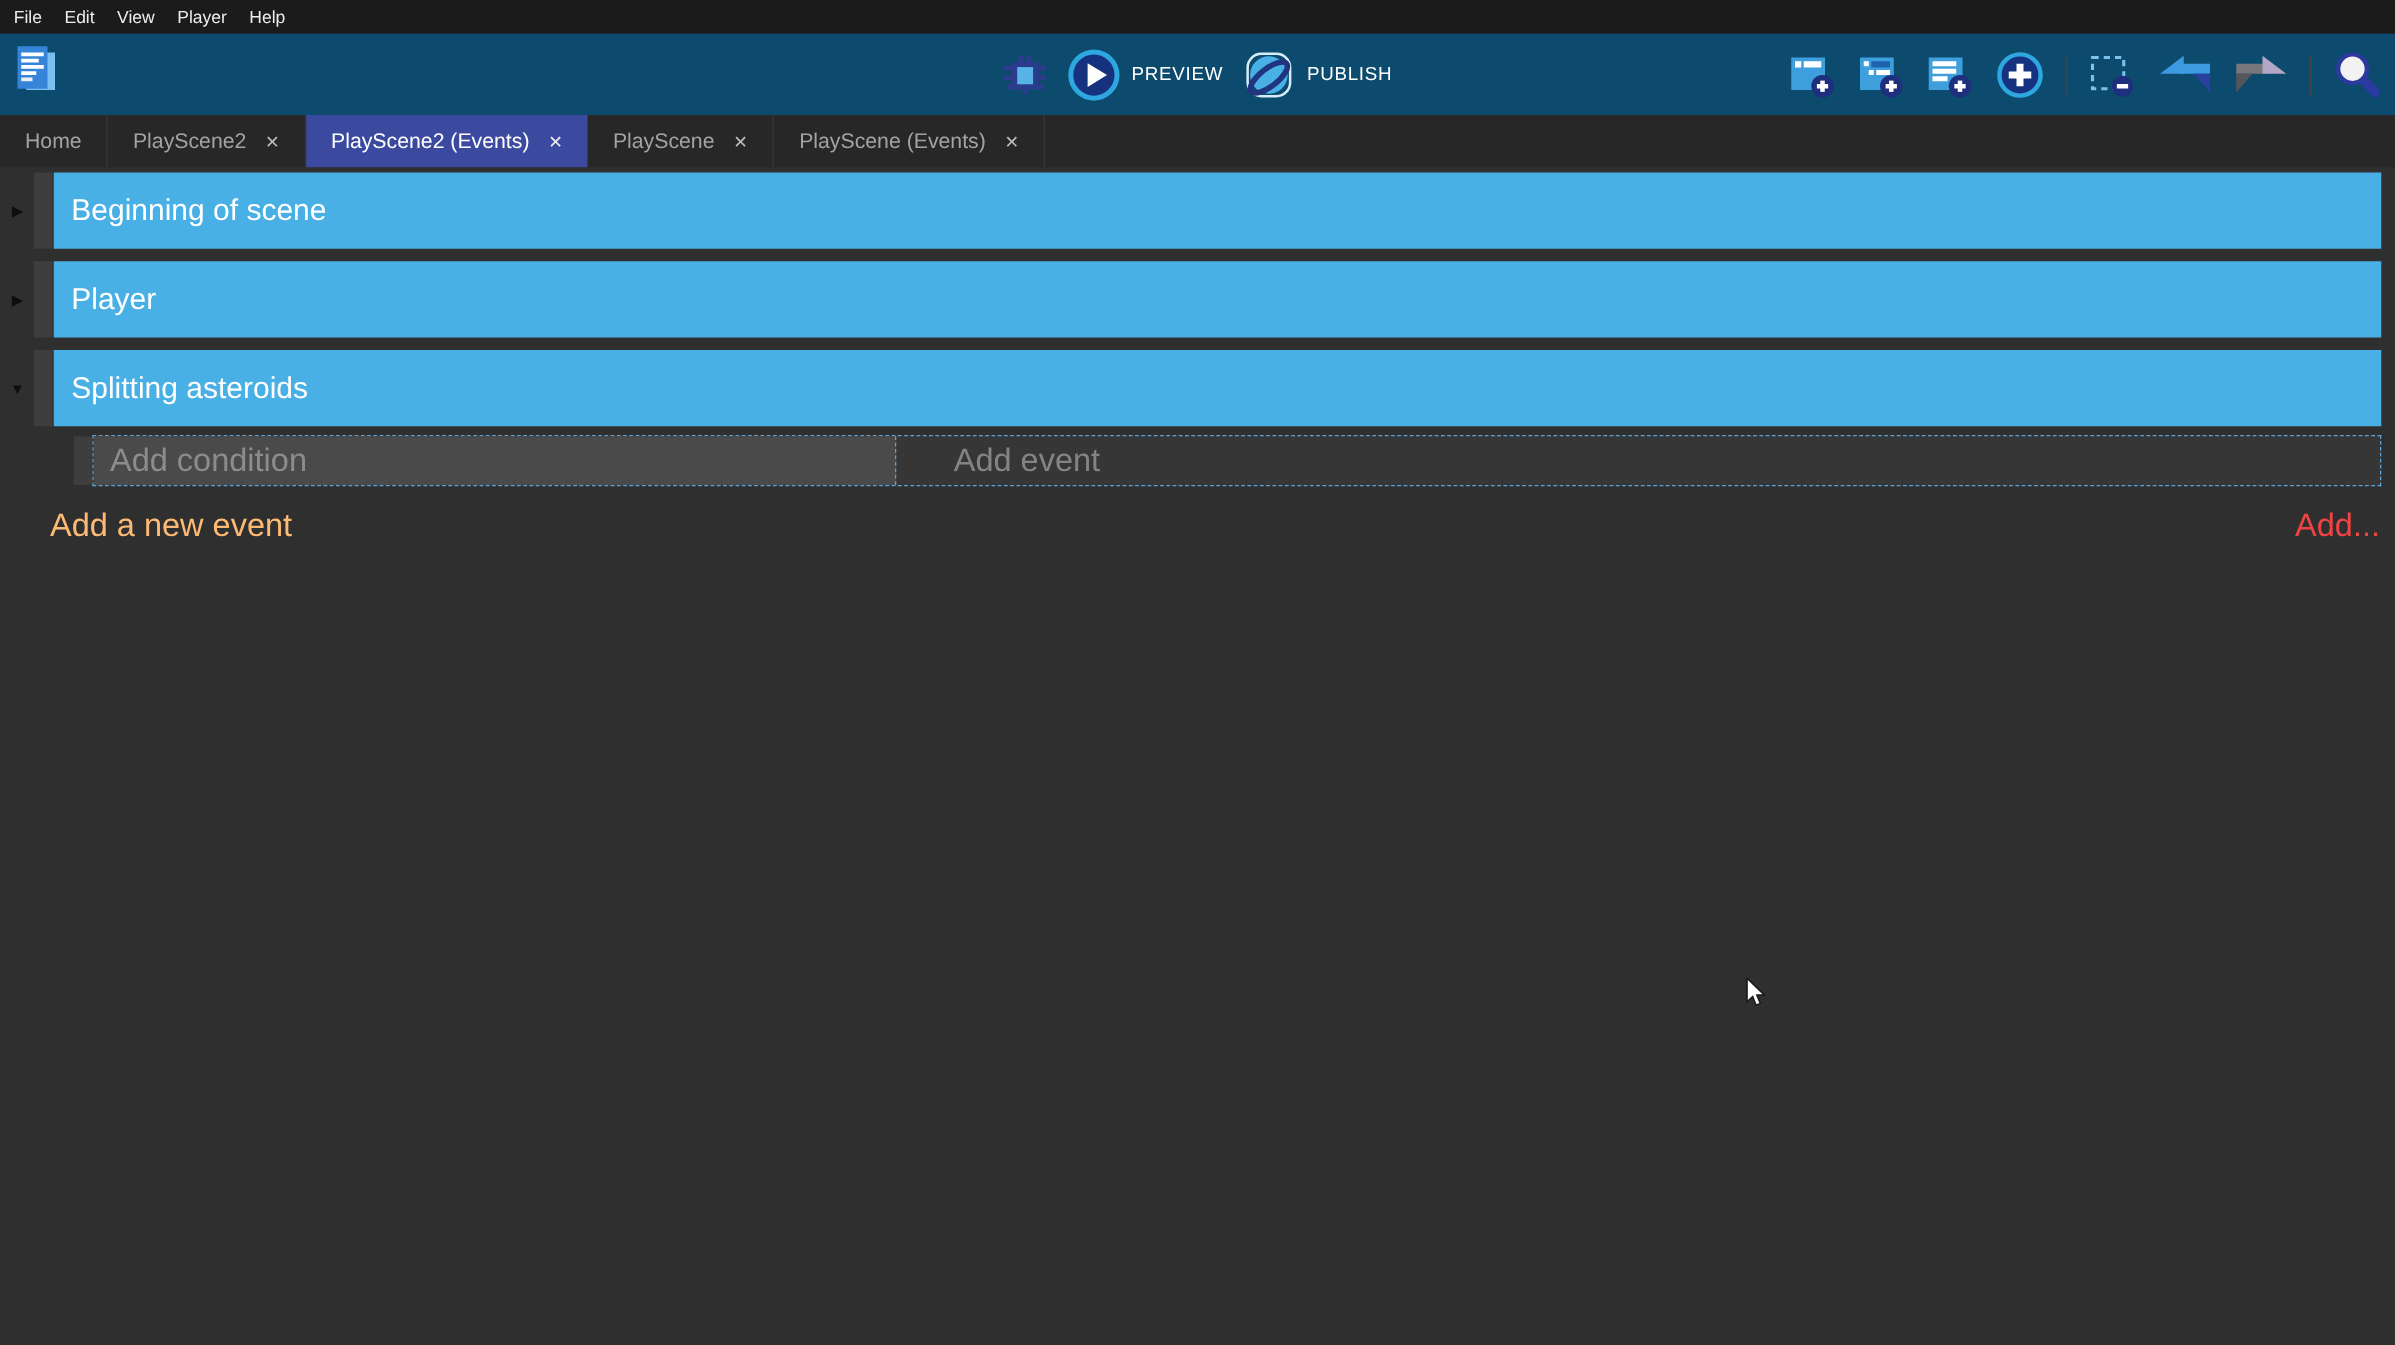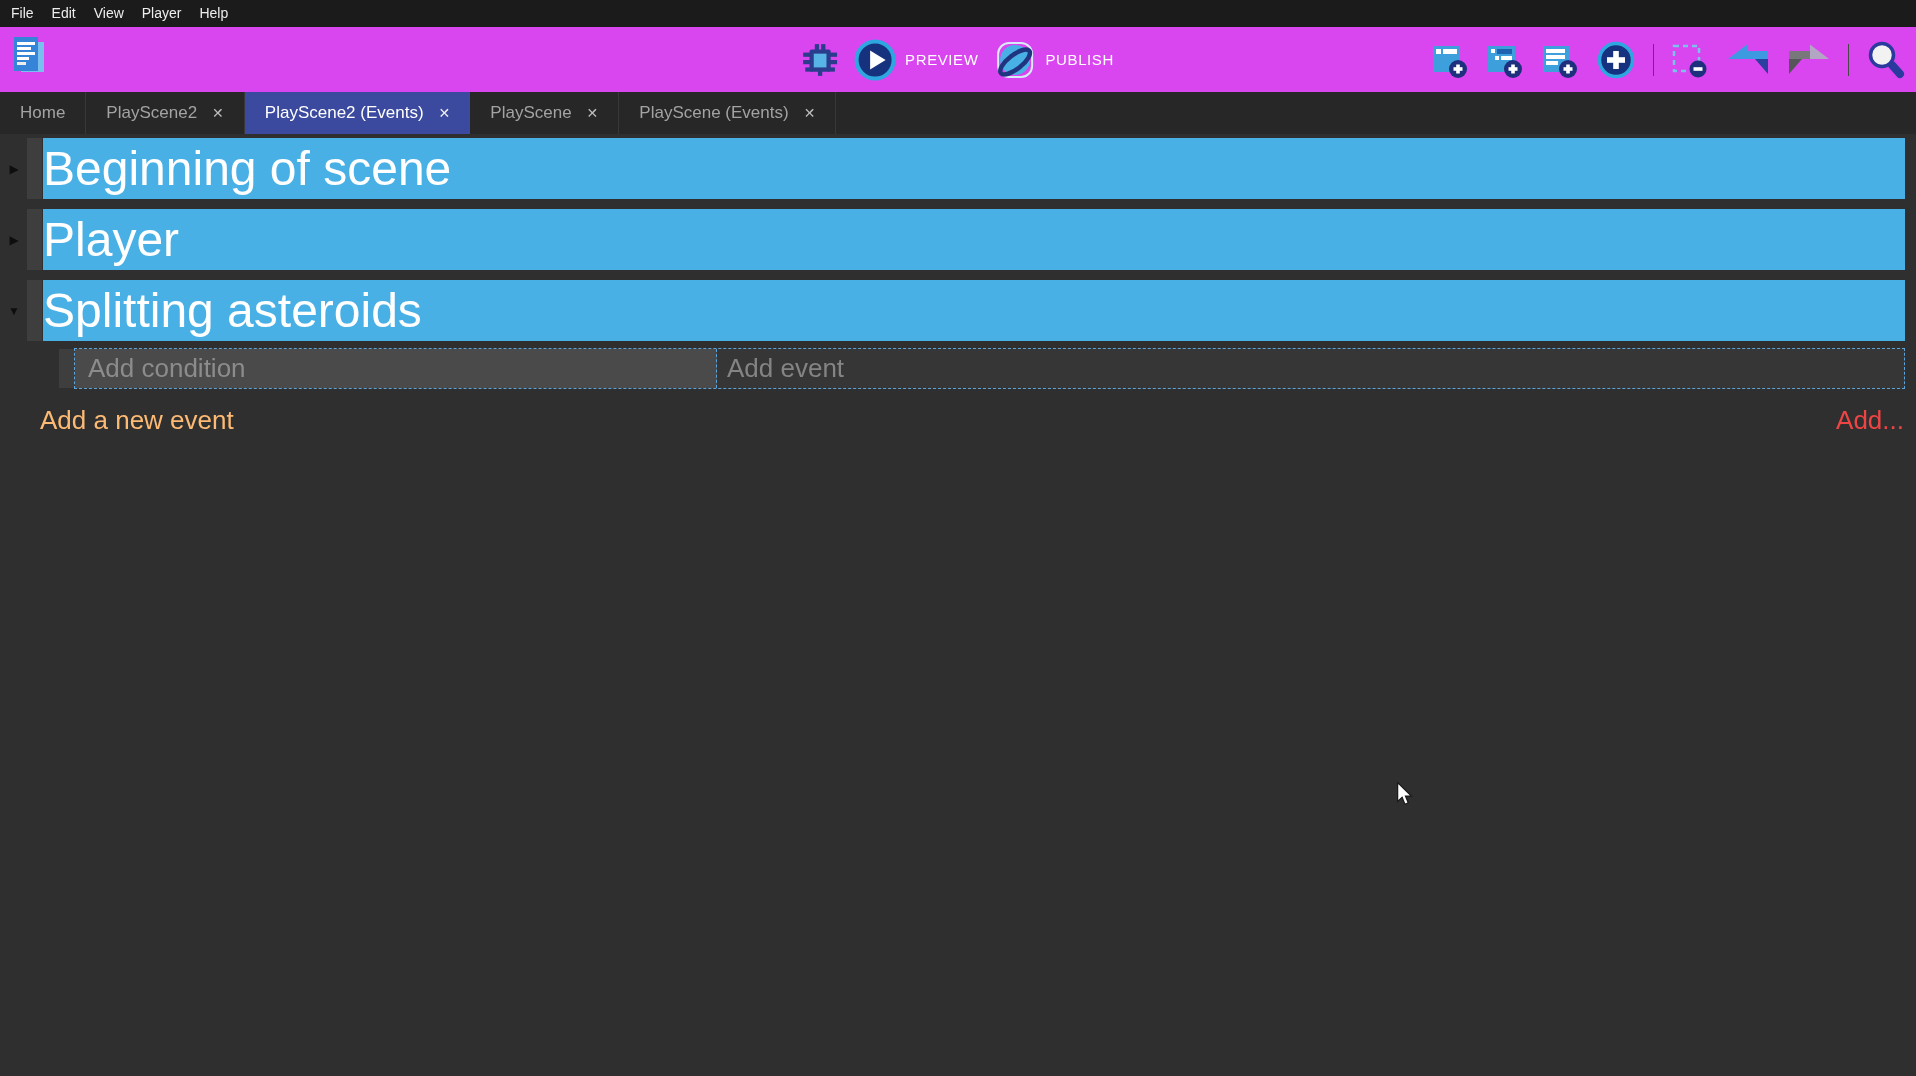--- a/index.html
+++ b/index.html
@@ -14,21 +14,21 @@
   
   .menubar {
     height: 27px; background: #1b1b1b; display: flex; align-items: center;
     padding-left: 2px; flex: 0 0 auto;
   }
   .menu-item {
     color: #ededed; font-size: 14px; padding: 0 9px; cursor: default; line-height: 27px;
   }
 
   
-  .toolbar { height: 65px; background: #d946ef; position: relative; flex: 0 0 auto; }
+  .toolbar { height: 65px; background: #0c4a6e; position: relative; flex: 0 0 auto; }
   .logo-btn { position: absolute; left: 10px; top: 7px; width: 38px; height: 42px; }
   .toolbar-center {
     position: absolute; left: 50%; top: 0; height: 100%;
     transform: translateX(-50%); display: flex; align-items: center; gap: 16px;
   }
   .tool-btn { display: flex; align-items: center; gap: 9px; cursor: pointer; }
   .tool-label { color: #ffffff; font-size: 15px; letter-spacing: 0.6px; }
   .toolbar-right {
     position: absolute; right: 10px; top: 0; height: 100%;
     display: flex; align-items: center; gap: 17px;
@@ -58,29 +58,29 @@
   .group-row.r2 { top: 146px; }
   .marker {
     position: absolute; left: 3px; top: 0; width: 22px; height: 100%;
     display: flex; align-items: center; justify-content: center;
     color: #0e0e0e; font-size: 12px; cursor: pointer;
   }
   .gutter { position: absolute; left: 27px; top: 0; bottom: 0; width: 15px; background: #3e3e3e; }
   .group-block {
     position: absolute; left: 43px; right: 11px; top: 0; bottom: 0;
     background: #49b0e6; color: #ffffff; display: flex; align-items: center;
-    font-size: 48px; font-weight: 400; cursor: pointer;
+    padding-left: 14px; font-size: 24px; font-weight: 400; cursor: pointer;
     white-space: nowrap;
   }
 
   .subevent-row { position: absolute; top: 214px; height: 41px; left: 0; right: 0; }
   .sub-gutter { position: absolute; left: 59px; top: 1px; bottom: 1px; width: 15px; background: #3e3e3e; }
   .subevent {
     position: absolute; left: 74px; right: 11px; top: 0; bottom: 0;
-    border: 1px dashed #5ba3d9; display: flex; background: #363636;
+    border: 1px dashed #5ba3d9; display: flex; background: #363636; gap: 36px;
   }
   .condition-cell {
     width: 642px; background: #4a4a4a; display: flex; align-items: center;
     padding-left: 13px; color: #8c8c8c; font-size: 26px; cursor: text;
     border-right: 1px dashed #5ba3d9;
   }
   .action-cell {
     flex: 1; display: flex; align-items: center; padding-left: 10px;
     color: #848484; font-size: 26px; cursor: text;
   }

